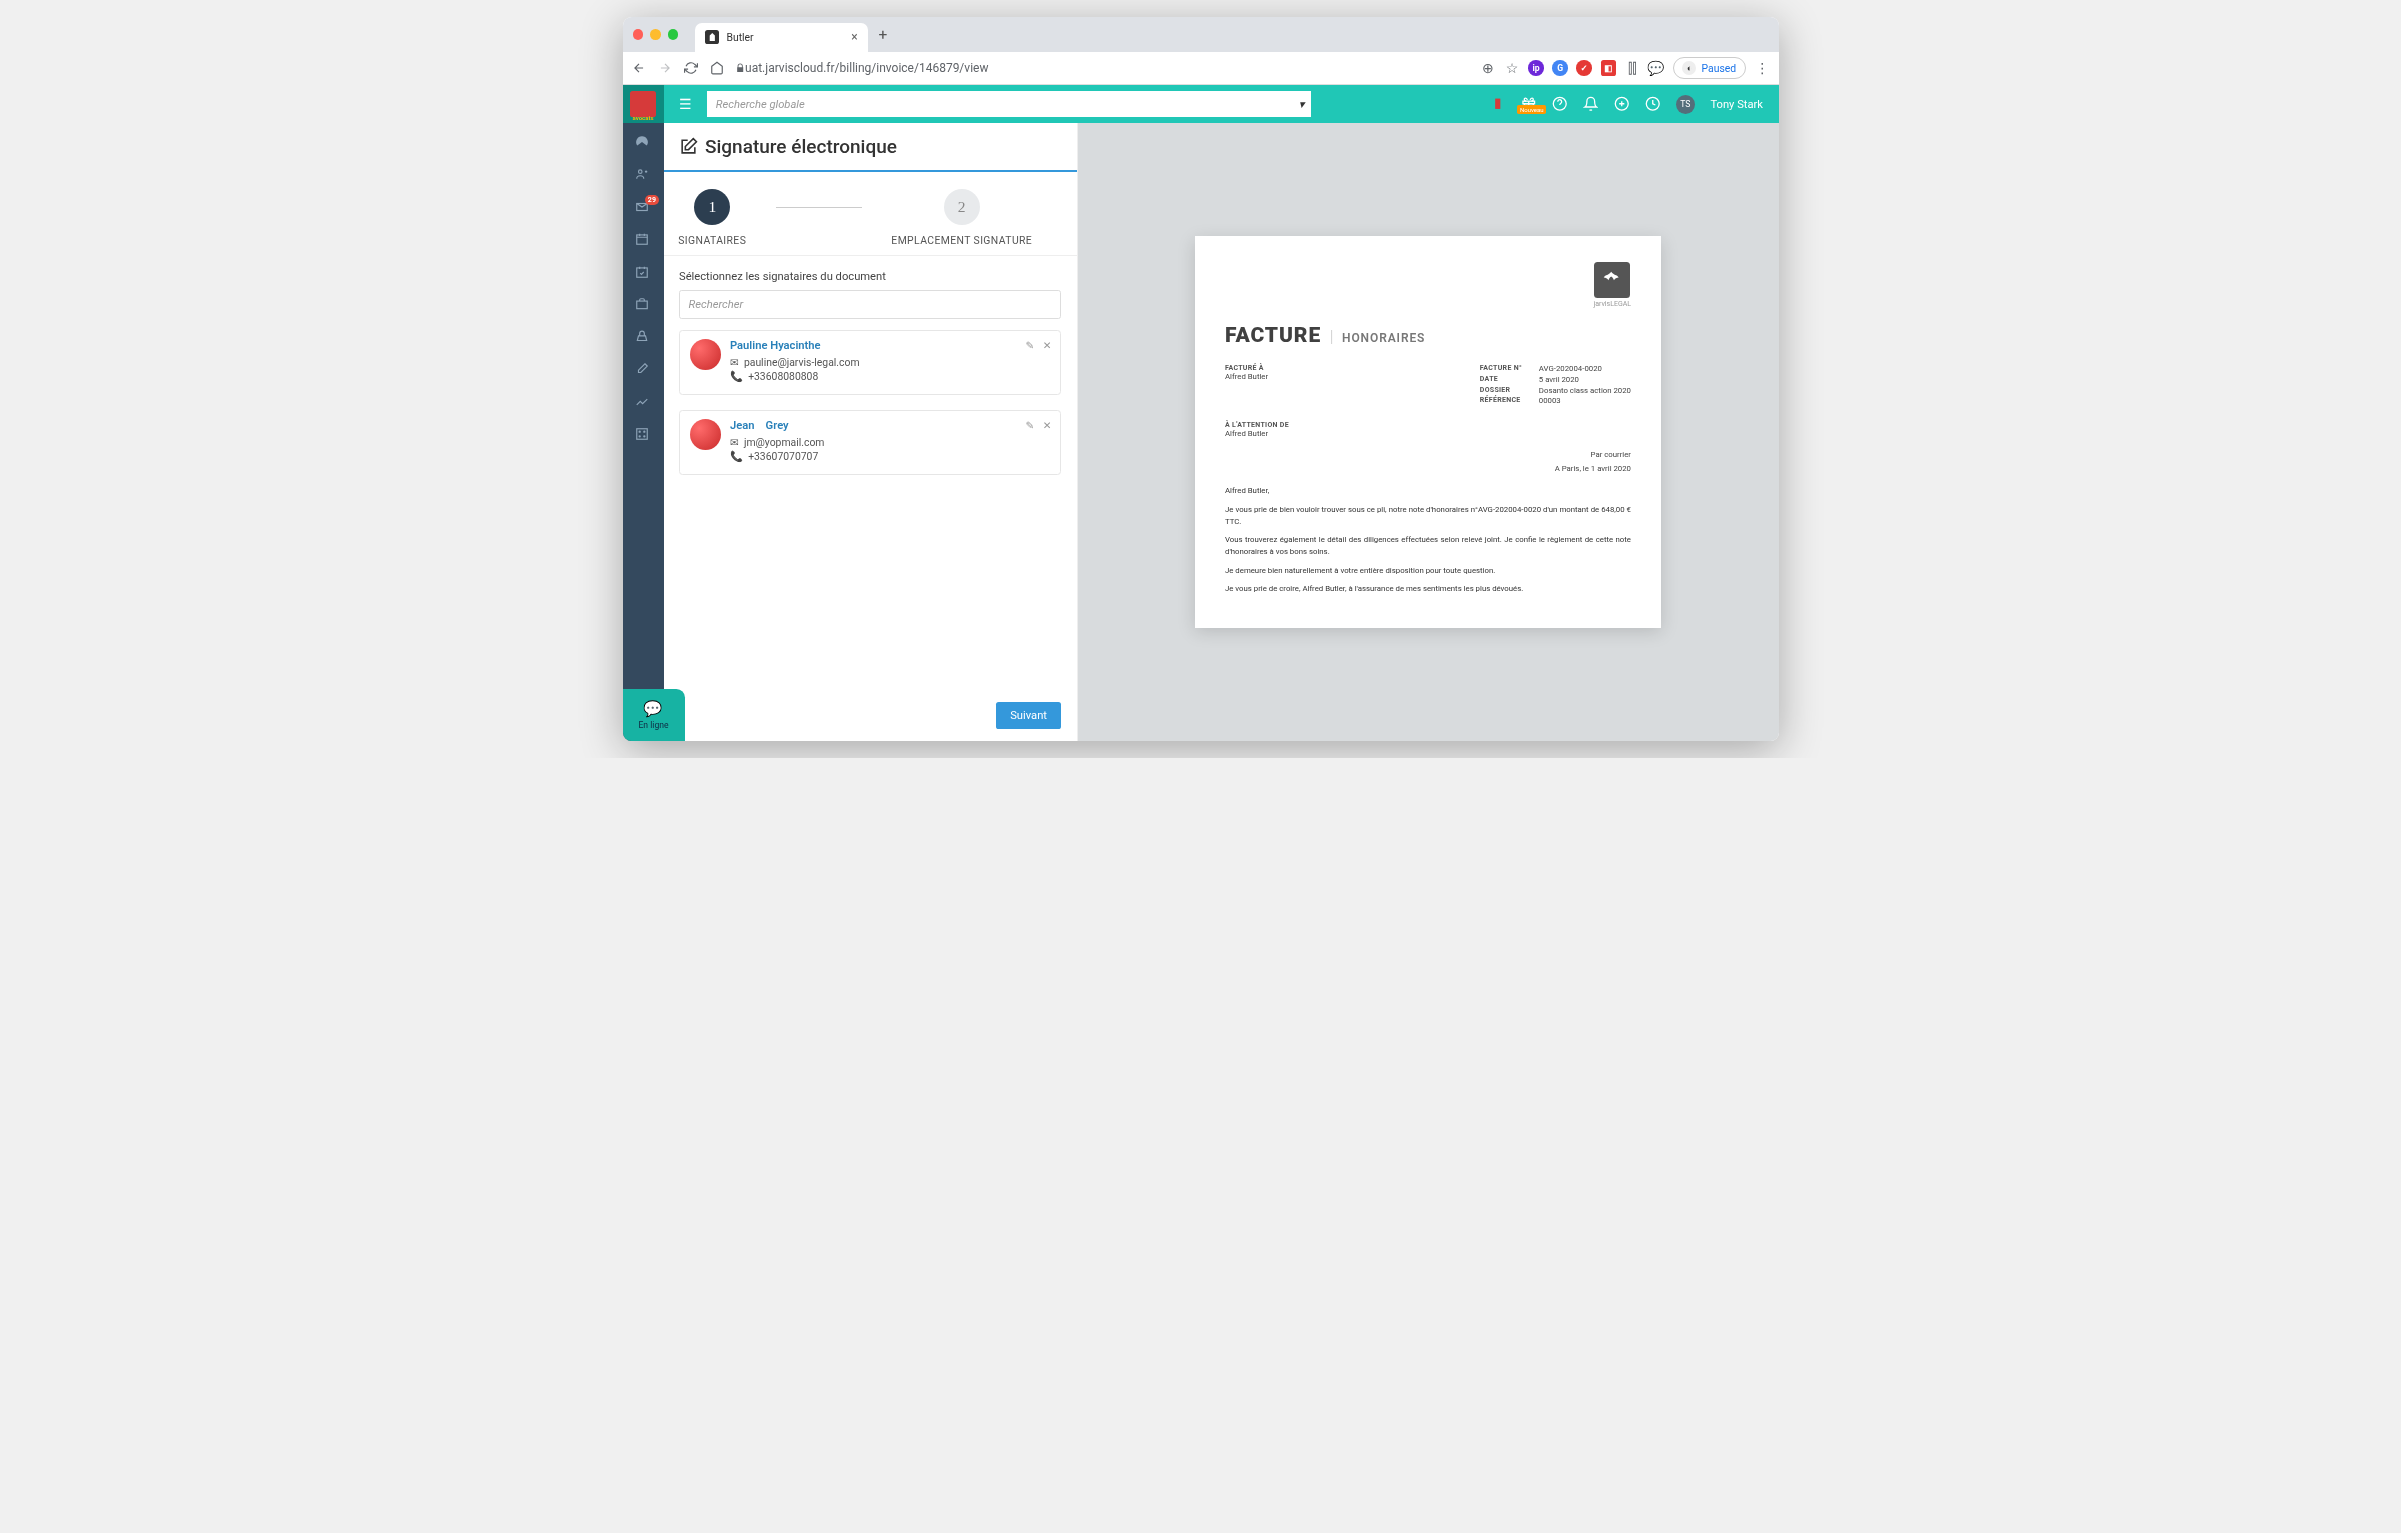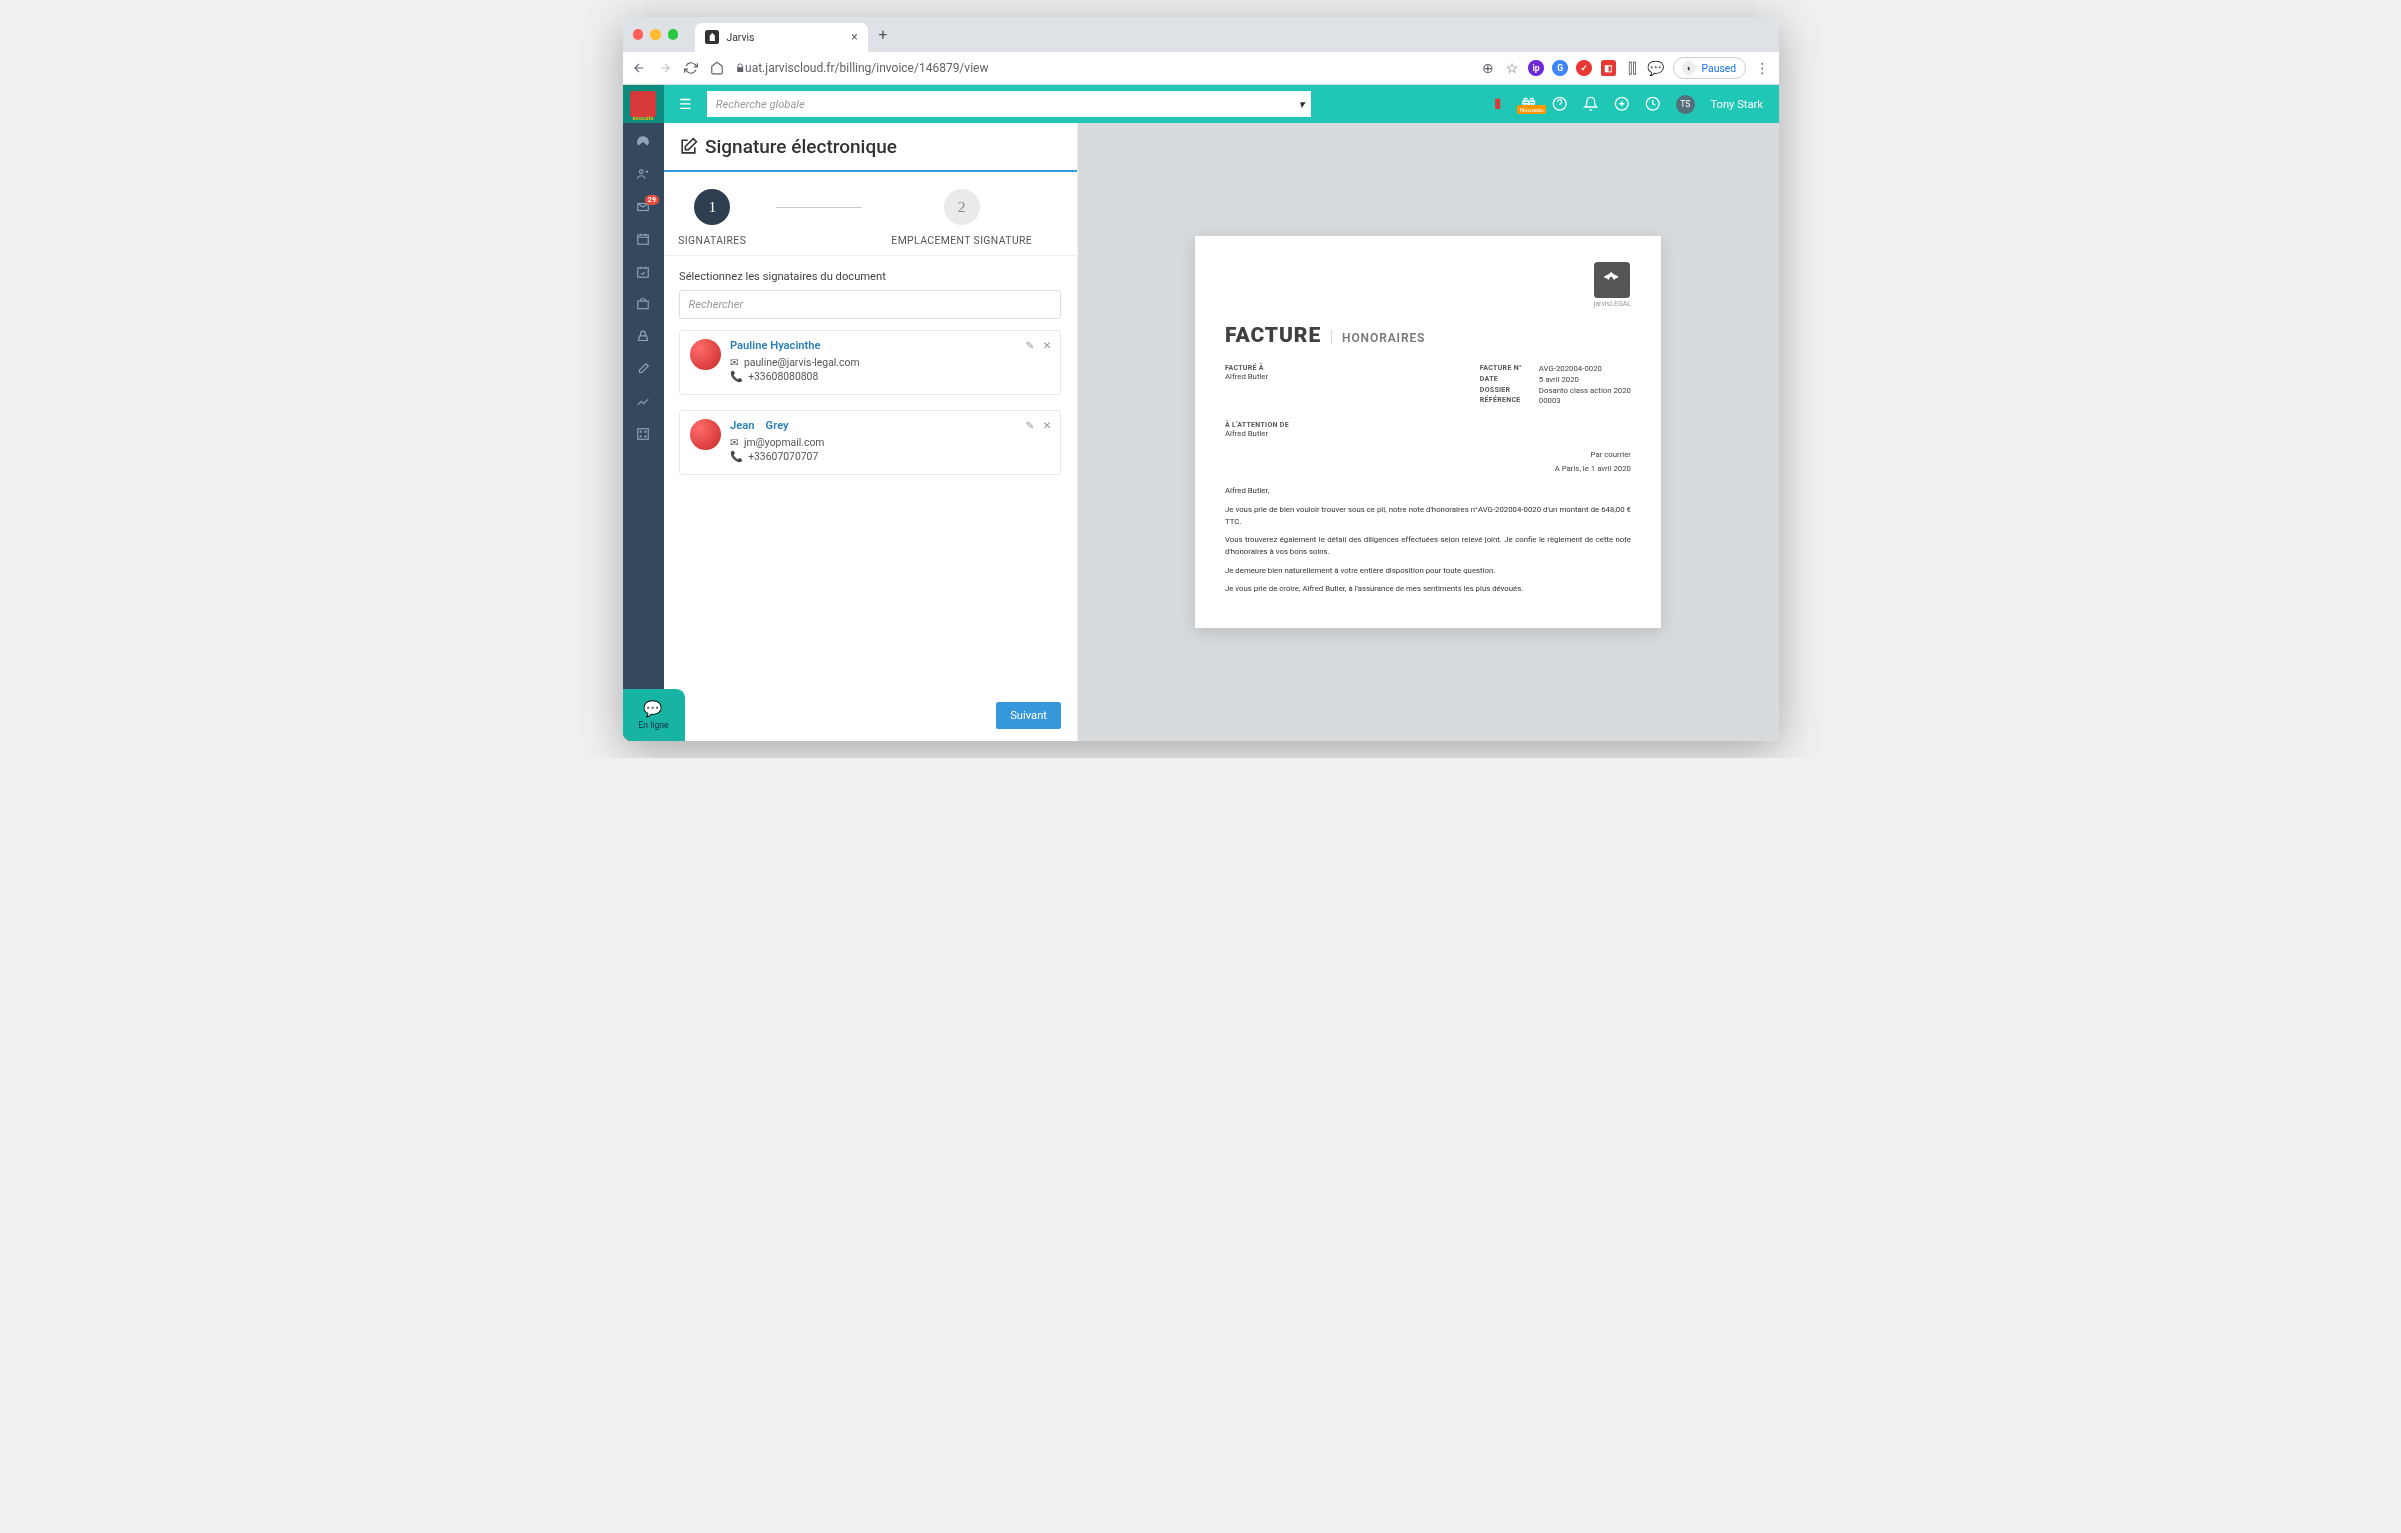--- a/index.html
+++ b/index.html
@@ -37,21 +37,21 @@
 .toprt{margin-left:auto;display:flex;align-items:center;gap:15.5px;padding-right:15.5px;color:#fff}
 .toprt .icn{cursor:pointer;position:relative}
 .gift{position:relative}
 .gift .badge{position:absolute;top:8.6px;left:-3.5px;background:#ff9800;font-size:6px;padding:0.9px 2.6px;border-radius:1.7px;color:#fff}
 .avatar{width:19px;height:19px;border-radius:50%;background:#546e7a;display:flex;align-items:center;justify-content:center;font-size:8.6px;color:#fff}
 .uname{font-size:11.2px}
 
 
 .mainrow{flex:1;display:flex;overflow:hidden}
 .sidenav{width:41px;background:#34495e;display:flex;flex-direction:column;align-items:center;padding-top:10.4px;gap:15.5px;position:relative}
-.sidenav .sicn{width:17px;height:17px;color:#8ea4b8;cursor:pointer;display:flex;align-items:center;justify-content:center;position:relative}
+.sidenav .sicn{width:17px;height:17px;color:#8ea4b8;cursor:pointer;display:flex;align-items:center;position:relative}
 .sicn .nbadge{position:absolute;top:-3.5px;right:-7px;background:#e74c3c;color:#fff;font-size:7px;padding:0.9px 2.6px;border-radius:6px;font-weight:bold}
 .chatfab{position:absolute;bottom:0;left:0;width:62px;height:52px;background:#17b3a3;border-radius:0 8.6px 0 0;display:flex;flex-direction:column;align-items:center;justify-content:center;color:#333;cursor:pointer}
 .chatfab .cicn{font-size:15.5px;color:#102a43}
 .chatfab .ctxt{font-size:8.6px;color:#102a43;margin-top:1.7px}
 
 .content{flex:1;display:flex;overflow:hidden}
 .leftpane{flex:0 0 414px;background:#fff;display:flex;flex-direction:column;border-right:0.9px solid #eee}
 .rightpane{flex:1;background:#d8dbdd;display:flex;align-items:center;justify-content:center;padding:35px 26px;overflow:hidden}
 
 .pagehdr{padding:12px 15.5px;display:flex;align-items:center;gap:7px}
@@ -114,21 +114,21 @@
       <div class="dot red"></div>
       <div class="dot yellow"></div>
       <div class="dot green"></div>
     </div>
     <div class="tab">
       <span class="favicon">
           <svg viewBox="0 0 10 10">
             <path d="M5 0l3 3v7H2V3z"></path>
           </svg>
         </span>
-      <span class="title">Jarvis</span>
+      <span class="title">Butler</span>
       <span class="close">×</span>
     </div>
     <span class="newtab">+</span>
   </div>
 
   <div class="addrbar">
     <span class="navbtn">
         <svg width="14" height="14" viewBox="0 0 24 24" fill="none" stroke="currentColor" stroke-width="2">
           <path d="M19 12H5m7-7l-7 7 7 7"></path>
         </svg>

